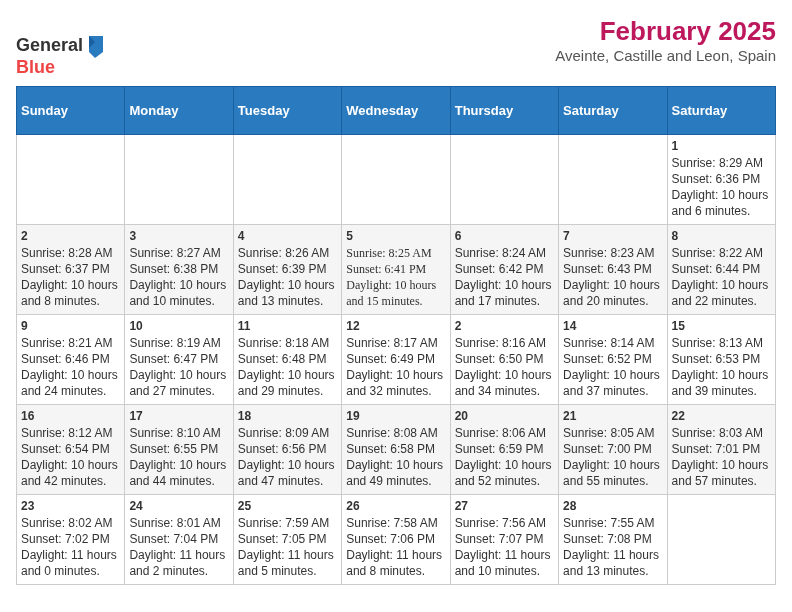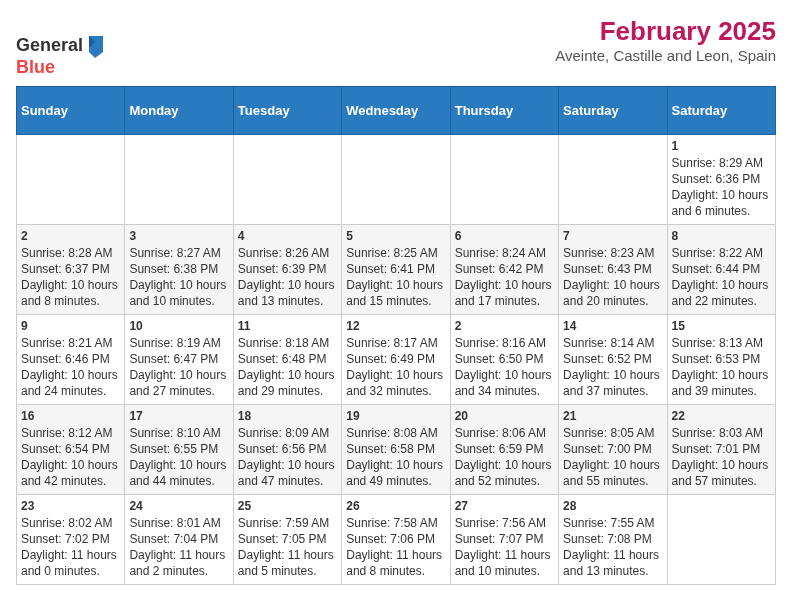--- a/index.html
+++ b/index.html
@@ -161,21 +161,21 @@
         </td>
         <td>
           <span class="day-number">4</span>
           <div class="day-info" style="white-space: pre-line;">Sunrise: 8:26 AM
 Sunset: 6:39 PM
 Daylight: 10 hours
 and 13 minutes.</div>
         </td>
         <td>
           <span class="day-number">5</span>
-          <div class="day-info" style="white-space: pre-line;">Sunrise: 8:25 AM
+          <div class="day-info" style="white-space: pre-line; font-family: Liberation Serif, serif;">Sunrise: 8:25 AM
 Sunset: 6:41 PM
 Daylight: 10 hours
 and 15 minutes.</div>
         </td>
         <td>
           <span class="day-number">6</span>
           <div class="day-info" style="white-space: pre-line;">Sunrise: 8:24 AM
 Sunset: 6:42 PM
 Daylight: 10 hours
 and 17 minutes.</div>

